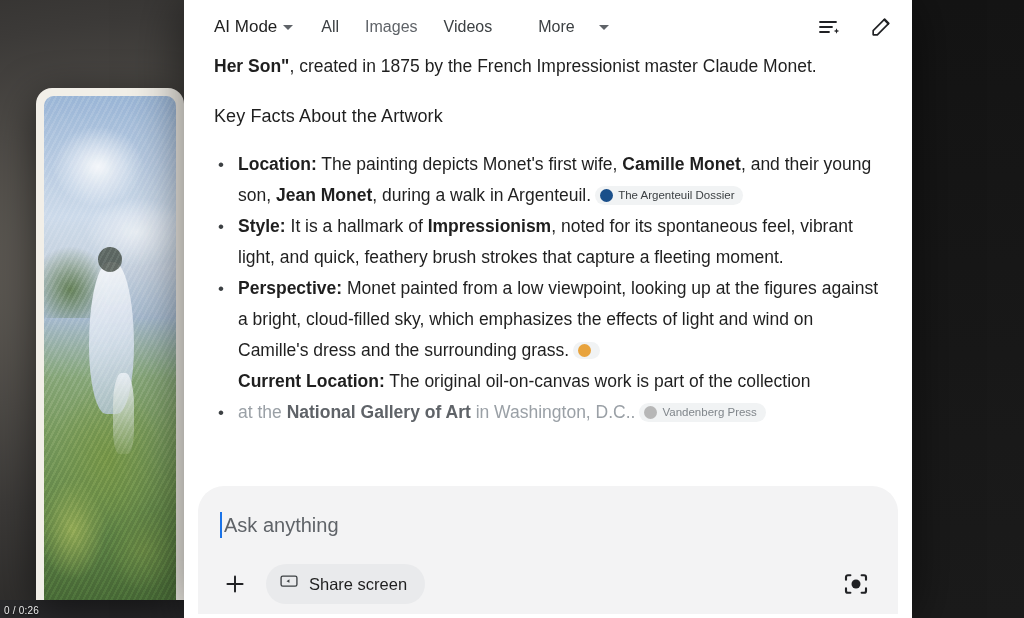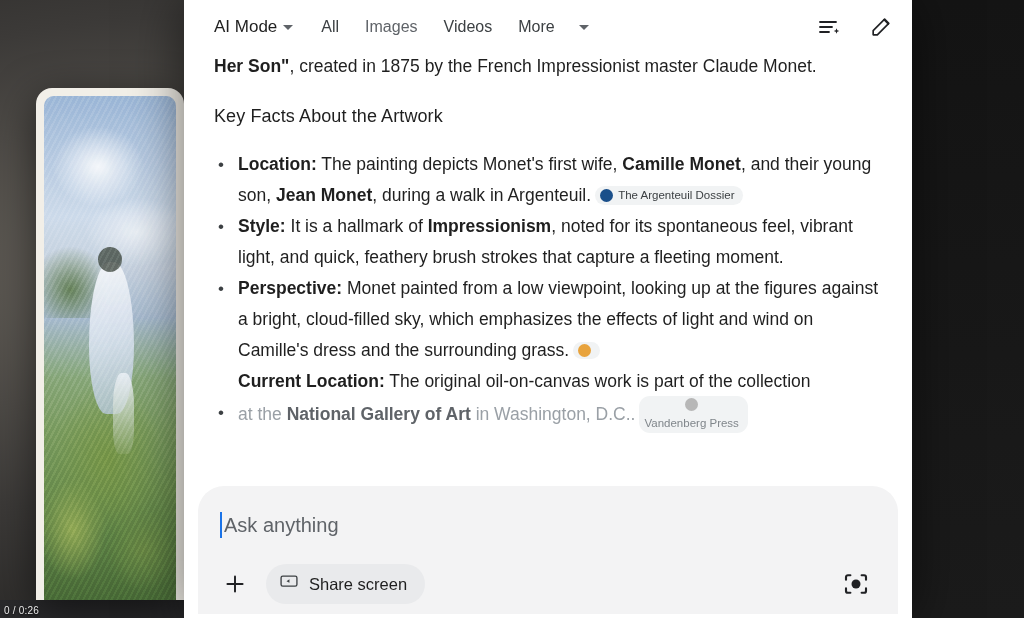--- a/index.html
+++ b/index.html
@@ -164,21 +164,21 @@
   .tabs {
     display: flex;
     align-items: center;
     gap: 26px;
     font-size: 16px;
     color: #3c4043;
   }
   .tab { white-space: nowrap; }
   .tab.active { color: #5f6368; }
   .tab-more {
-    display: flex; align-items: center; gap: 24px;
+    display: flex; align-items: center; gap: 24px; margin-left: 20px;
   }
   .topbar-right {
     margin-left: auto;
     display: flex;
     align-items: center;
     gap: 26px;
   }
   .icon-btn {
     width: 26px; height: 26px;
     display: flex; align-items: center; justify-content: center;
@@ -244,21 +244,21 @@
     margin-left: 4px;
     position: relative;
     top: -1px;
   }
   .chip .dot {
     width: 13px; height: 13px;
     border-radius: 50%;
     display: inline-block;
     flex: none;
   }
-  .chip.muted { background: #f1f3f4; color: #80868b; flex-direction: column; }
+  .chip.muted { background: #f1f3f4; color: #80868b; }
   .fade-bottom {
     position: absolute;
     left: 0; right: 0; bottom: 0;
     height: 38px;
     background: linear-gradient(180deg, rgba(255,255,255,0) 0%, #ffffff 78%);
     pointer-events: none;
   }
 
   
   .composer-wrap {

